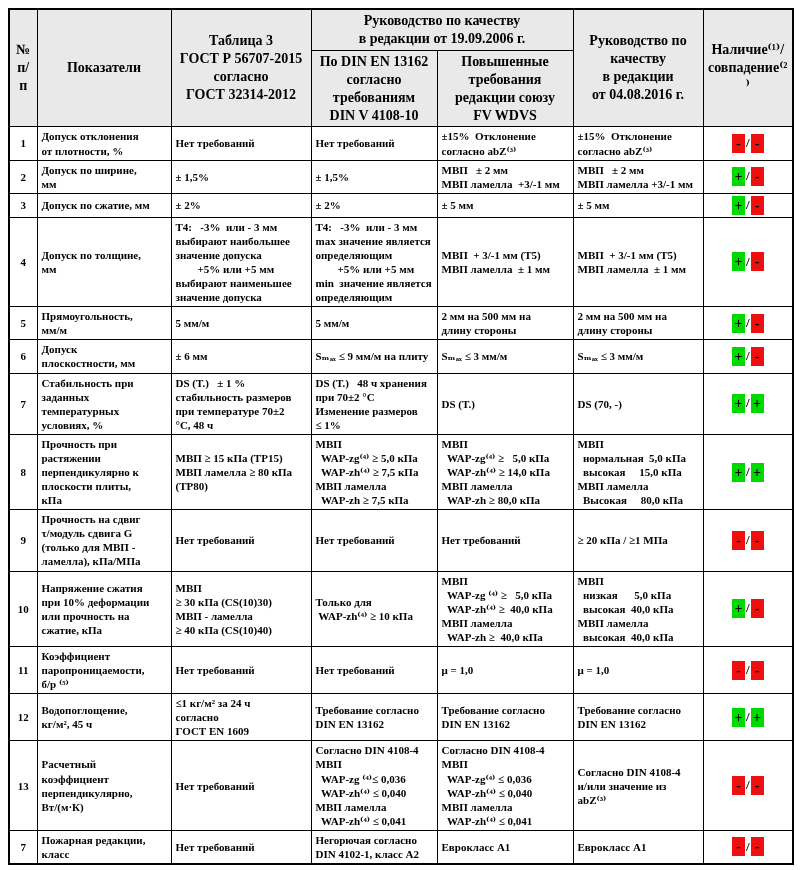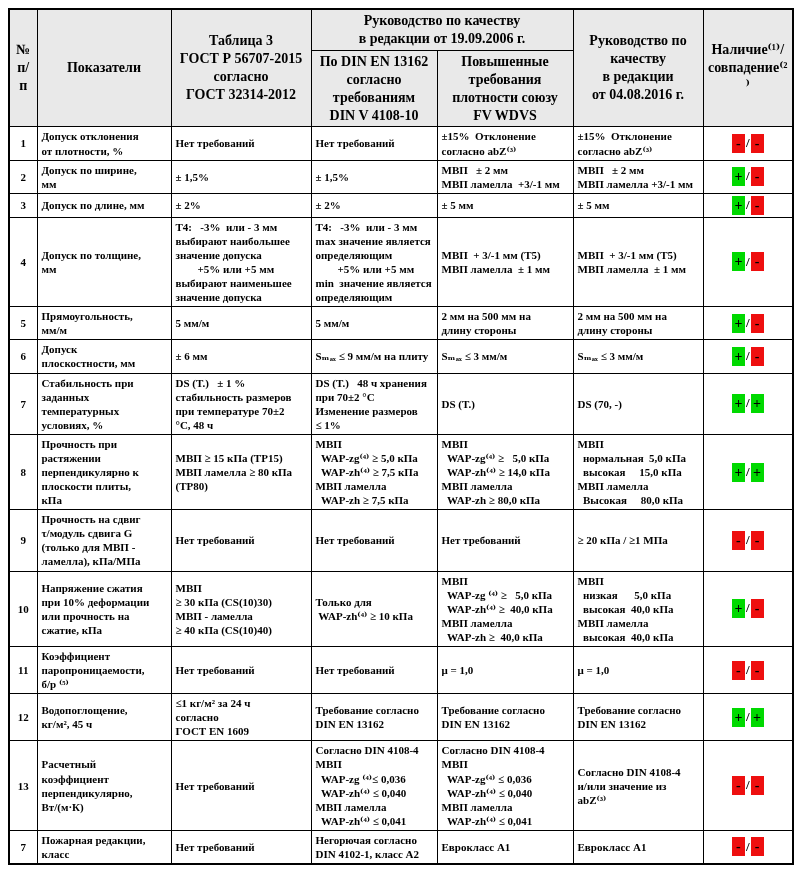--- a/index.html
+++ b/index.html
@@ -80,21 +80,21 @@
 в редакции
 от 04.08.2016 г.</th>
         <th rowspan="2">Наличие⁽¹⁾/
 совпадение⁽²⁾</th>
       </tr>
       <tr>
         <th class="subhead">По DIN EN 13162
 согласно требованиям
 DIN V 4108-10</th>
         <th class="subhead">Повышенные требования
-плотности союзу
+редакции союзу
 FV WDVS</th>
       </tr>
     </thead>
     <tbody>
       <tr>
         <td class="c-num">1</td>
         <td>Допуск отклонения
 от плотности, %</td>
         <td>Нет требований</td>
         <td>Нет требований</td>
@@ -111,21 +111,21 @@
         <td>± 1,5%</td>
         <td>± 1,5%</td>
         <td>МВП   ± 2 мм
 МВП ламелла  +3/-1 мм</td>
         <td>МВП   ± 2 мм
 МВП ламелла +3/-1 мм</td>
         <td class="c-status"><span class="badge plus">+</span><span class="slash">/</span><span class="badge minus">-</span></td>
       </tr>
       <tr>
         <td class="c-num">3</td>
-        <td>Допуск по длине, мм</td>
+        <td>Допуск по сжатие, мм</td>
         <td>± 2%</td>
         <td>± 2%</td>
         <td>± 5 мм</td>
         <td>± 5 мм</td>
         <td class="c-status"><span class="badge plus">+</span><span class="slash">/</span><span class="badge minus">-</span></td>
       </tr>
       <tr>
         <td class="c-num">4</td>
         <td>Допуск по толщине,
 мм</td>

